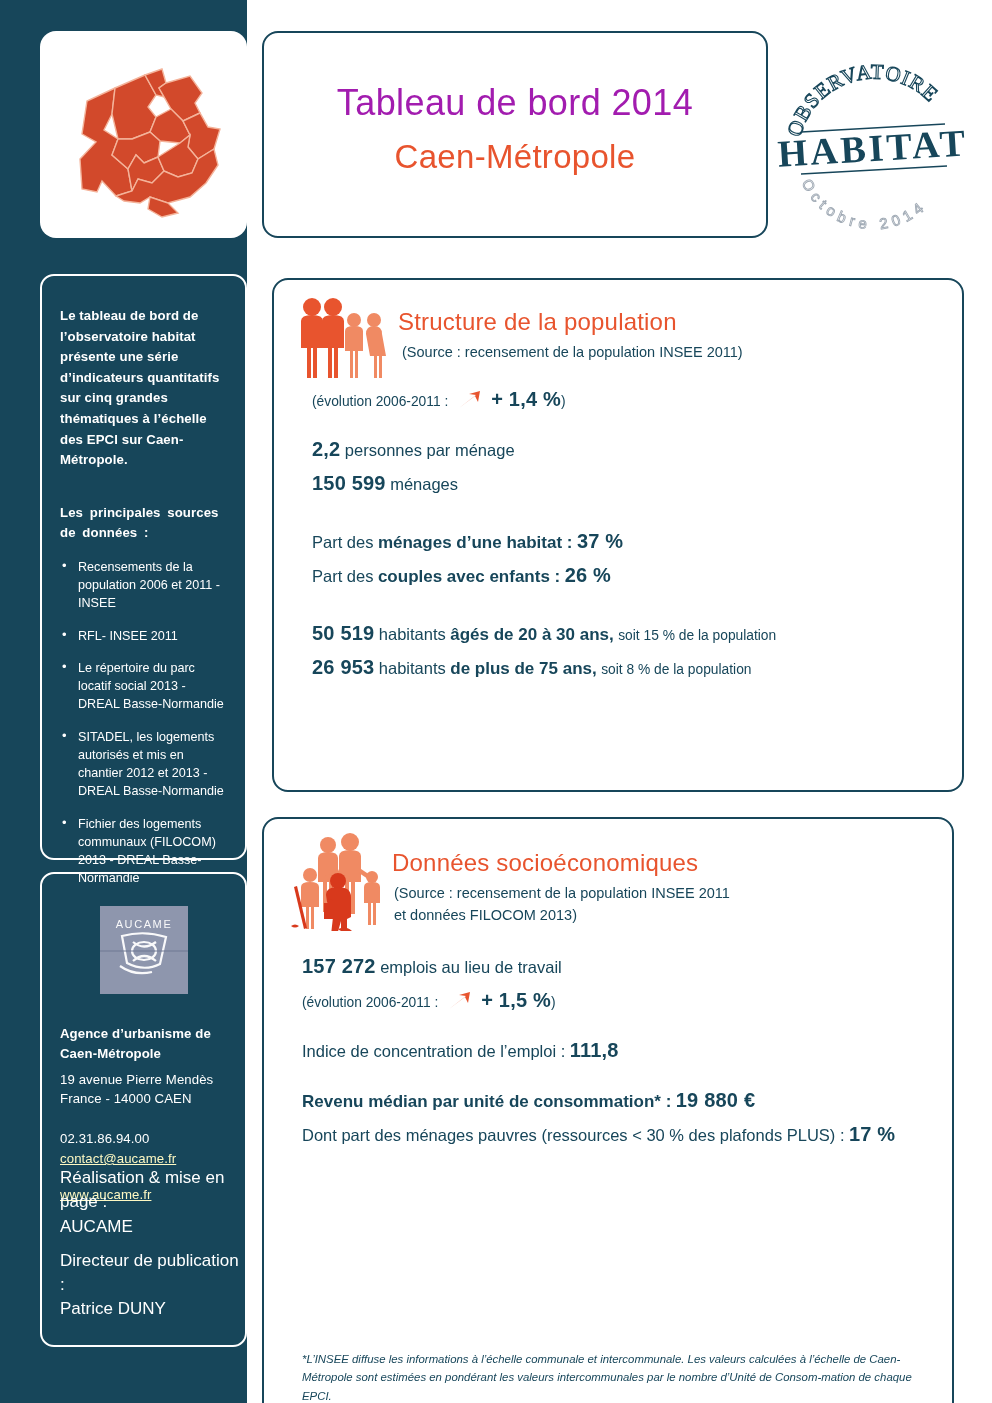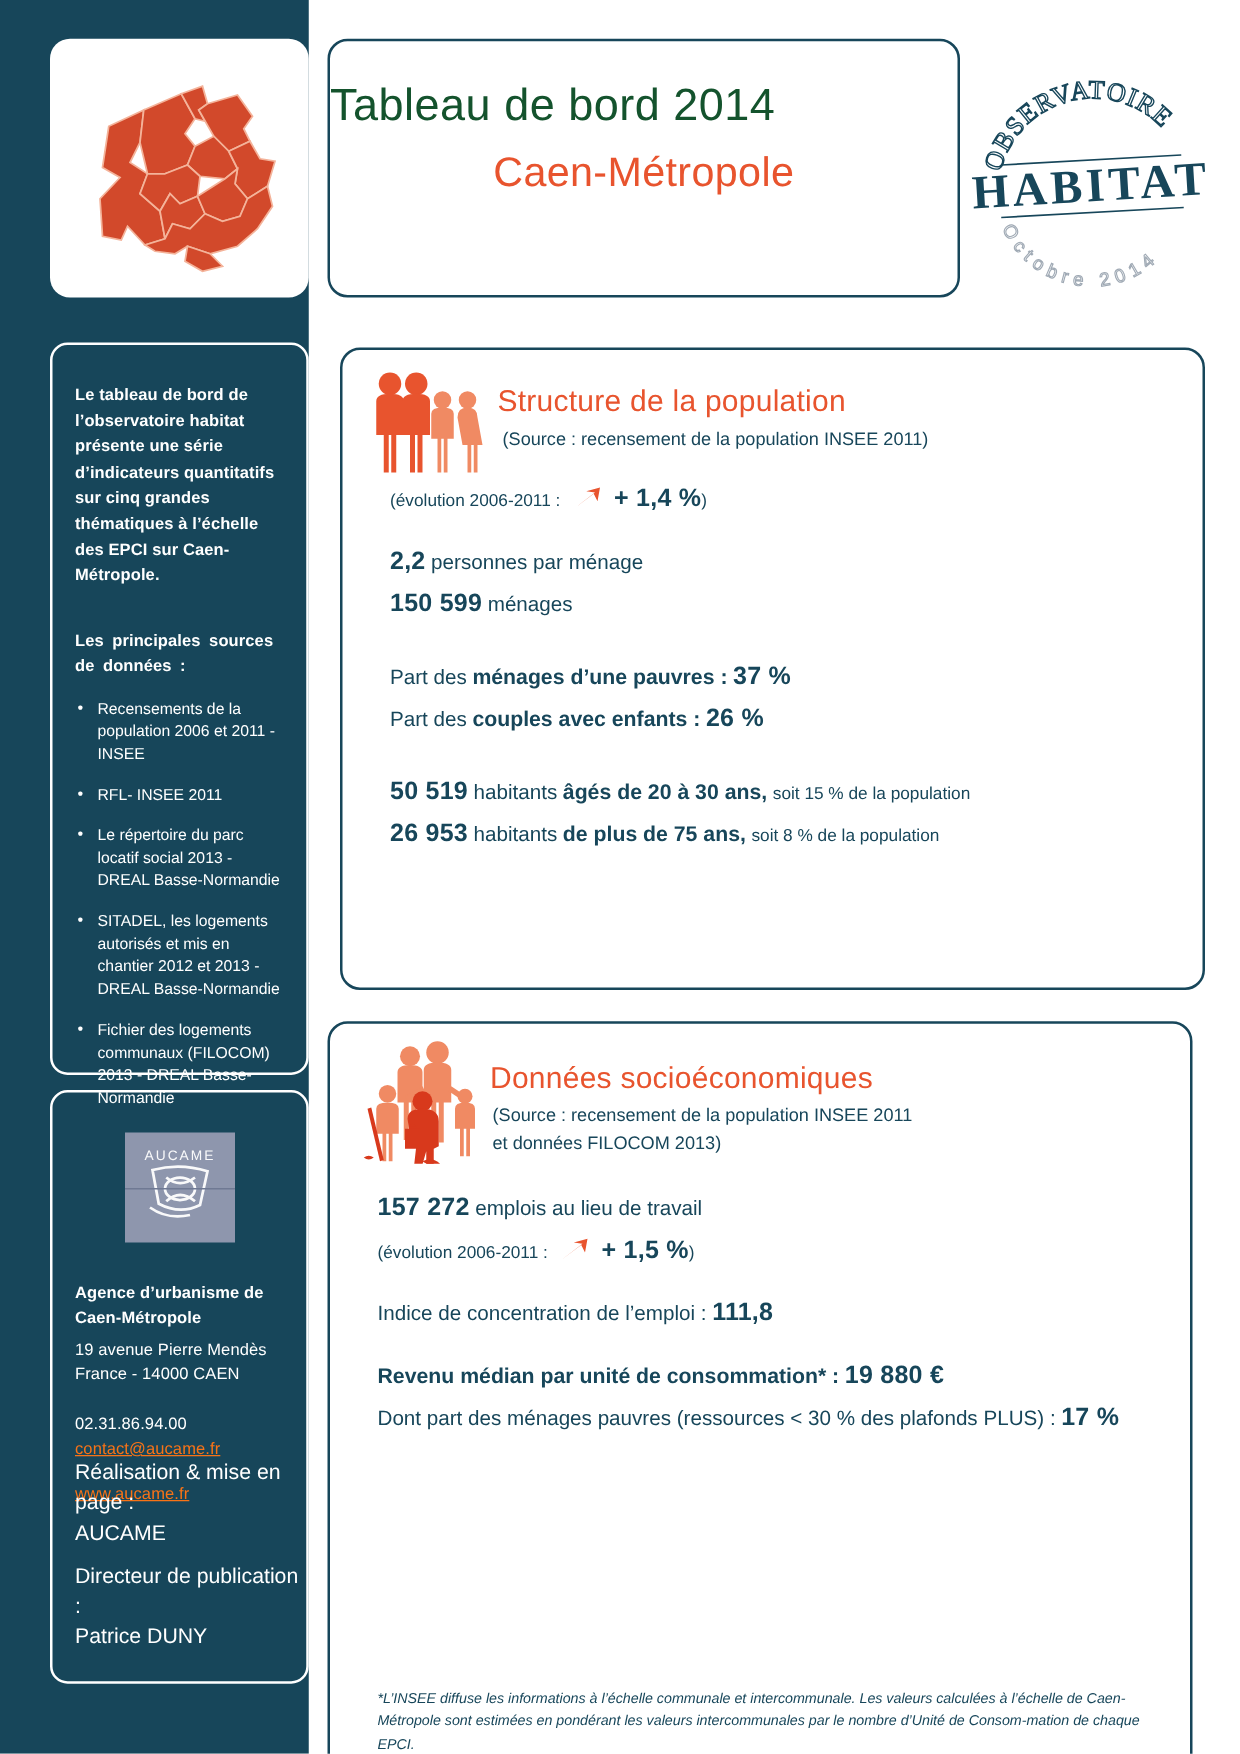--- a/index.html
+++ b/index.html
@@ -92,21 +92,21 @@
     position: relative;
   }
   #aucame-logo svg { position: absolute; inset: 0; width: 100%; height: 100%; }
 
   #agency-name { font-weight: bold; font-size: 13.2px; line-height: 1.5; margin-bottom: 6px; }
   #agency-addr { font-size: 13.2px; line-height: 1.5; margin-bottom: 20px; }
   #agency-phone { font-size: 13.2px; line-height: 1.5; }
   #agency-email, #agency-web {
     font-size: 13.2px; line-height: 1.5;
     text-decoration: underline;
-    color: #f97316; display: block;
+    color: #fef9c3; display: block;
   }
   #agency-web { margin-top: 16px; }
 
   #credits { position: absolute; left: 18px; bottom: 24px; width: 180px; }
   #credits div { font-size: 17px; line-height: 1.42; color: #ffffff; }
   #credits .grp { margin-bottom: 10px; }
 
   
   #main { position: absolute; left: 247px; top: 0; width: 745px; height: 1403px; }
 
@@ -115,24 +115,25 @@
     background: #ffffff;
     border: 2px solid #17465a;
     border-radius: 16px;
   }
 
   #title-panel {
     left: 15px; top: 31px;
     width: 506px; height: 207px;
   }
   #title-main {
-    color: #14532d;
+    text-align: center;
+    color: #a21caf;
     font-size: 36px;
     letter-spacing: 0.4px;
-    margin-top: 30px;
+    margin-top: 49px;
   }
   #title-sub {
     text-align: center;
     color: #e8542e;
     font-size: 33px;
     margin-top: 14px;
     letter-spacing: 0.3px;
   }
 
   
@@ -333,21 +334,21 @@
         <span class="big">2,2</span>
         <span class="reg">personnes par ménage</span>
       </div>
       <div class="row">
         <span class="big">150 599</span>
         <span class="reg">ménages</span>
       </div>
 
       <div class="row gap-lg">
         <span class="reg">Part des</span>
-        <span class="med">ménages d’une pauvres :</span>
+        <span class="med">ménages d’une habitat :</span>
         <span class="big">37 %</span>
       </div>
       <div class="row">
         <span class="reg">Part des</span>
         <span class="med">couples avec enfants :</span>
         <span class="big">26 %</span>
       </div>
 
       <div class="row gap-lg">
         <span class="big">50 519</span>

